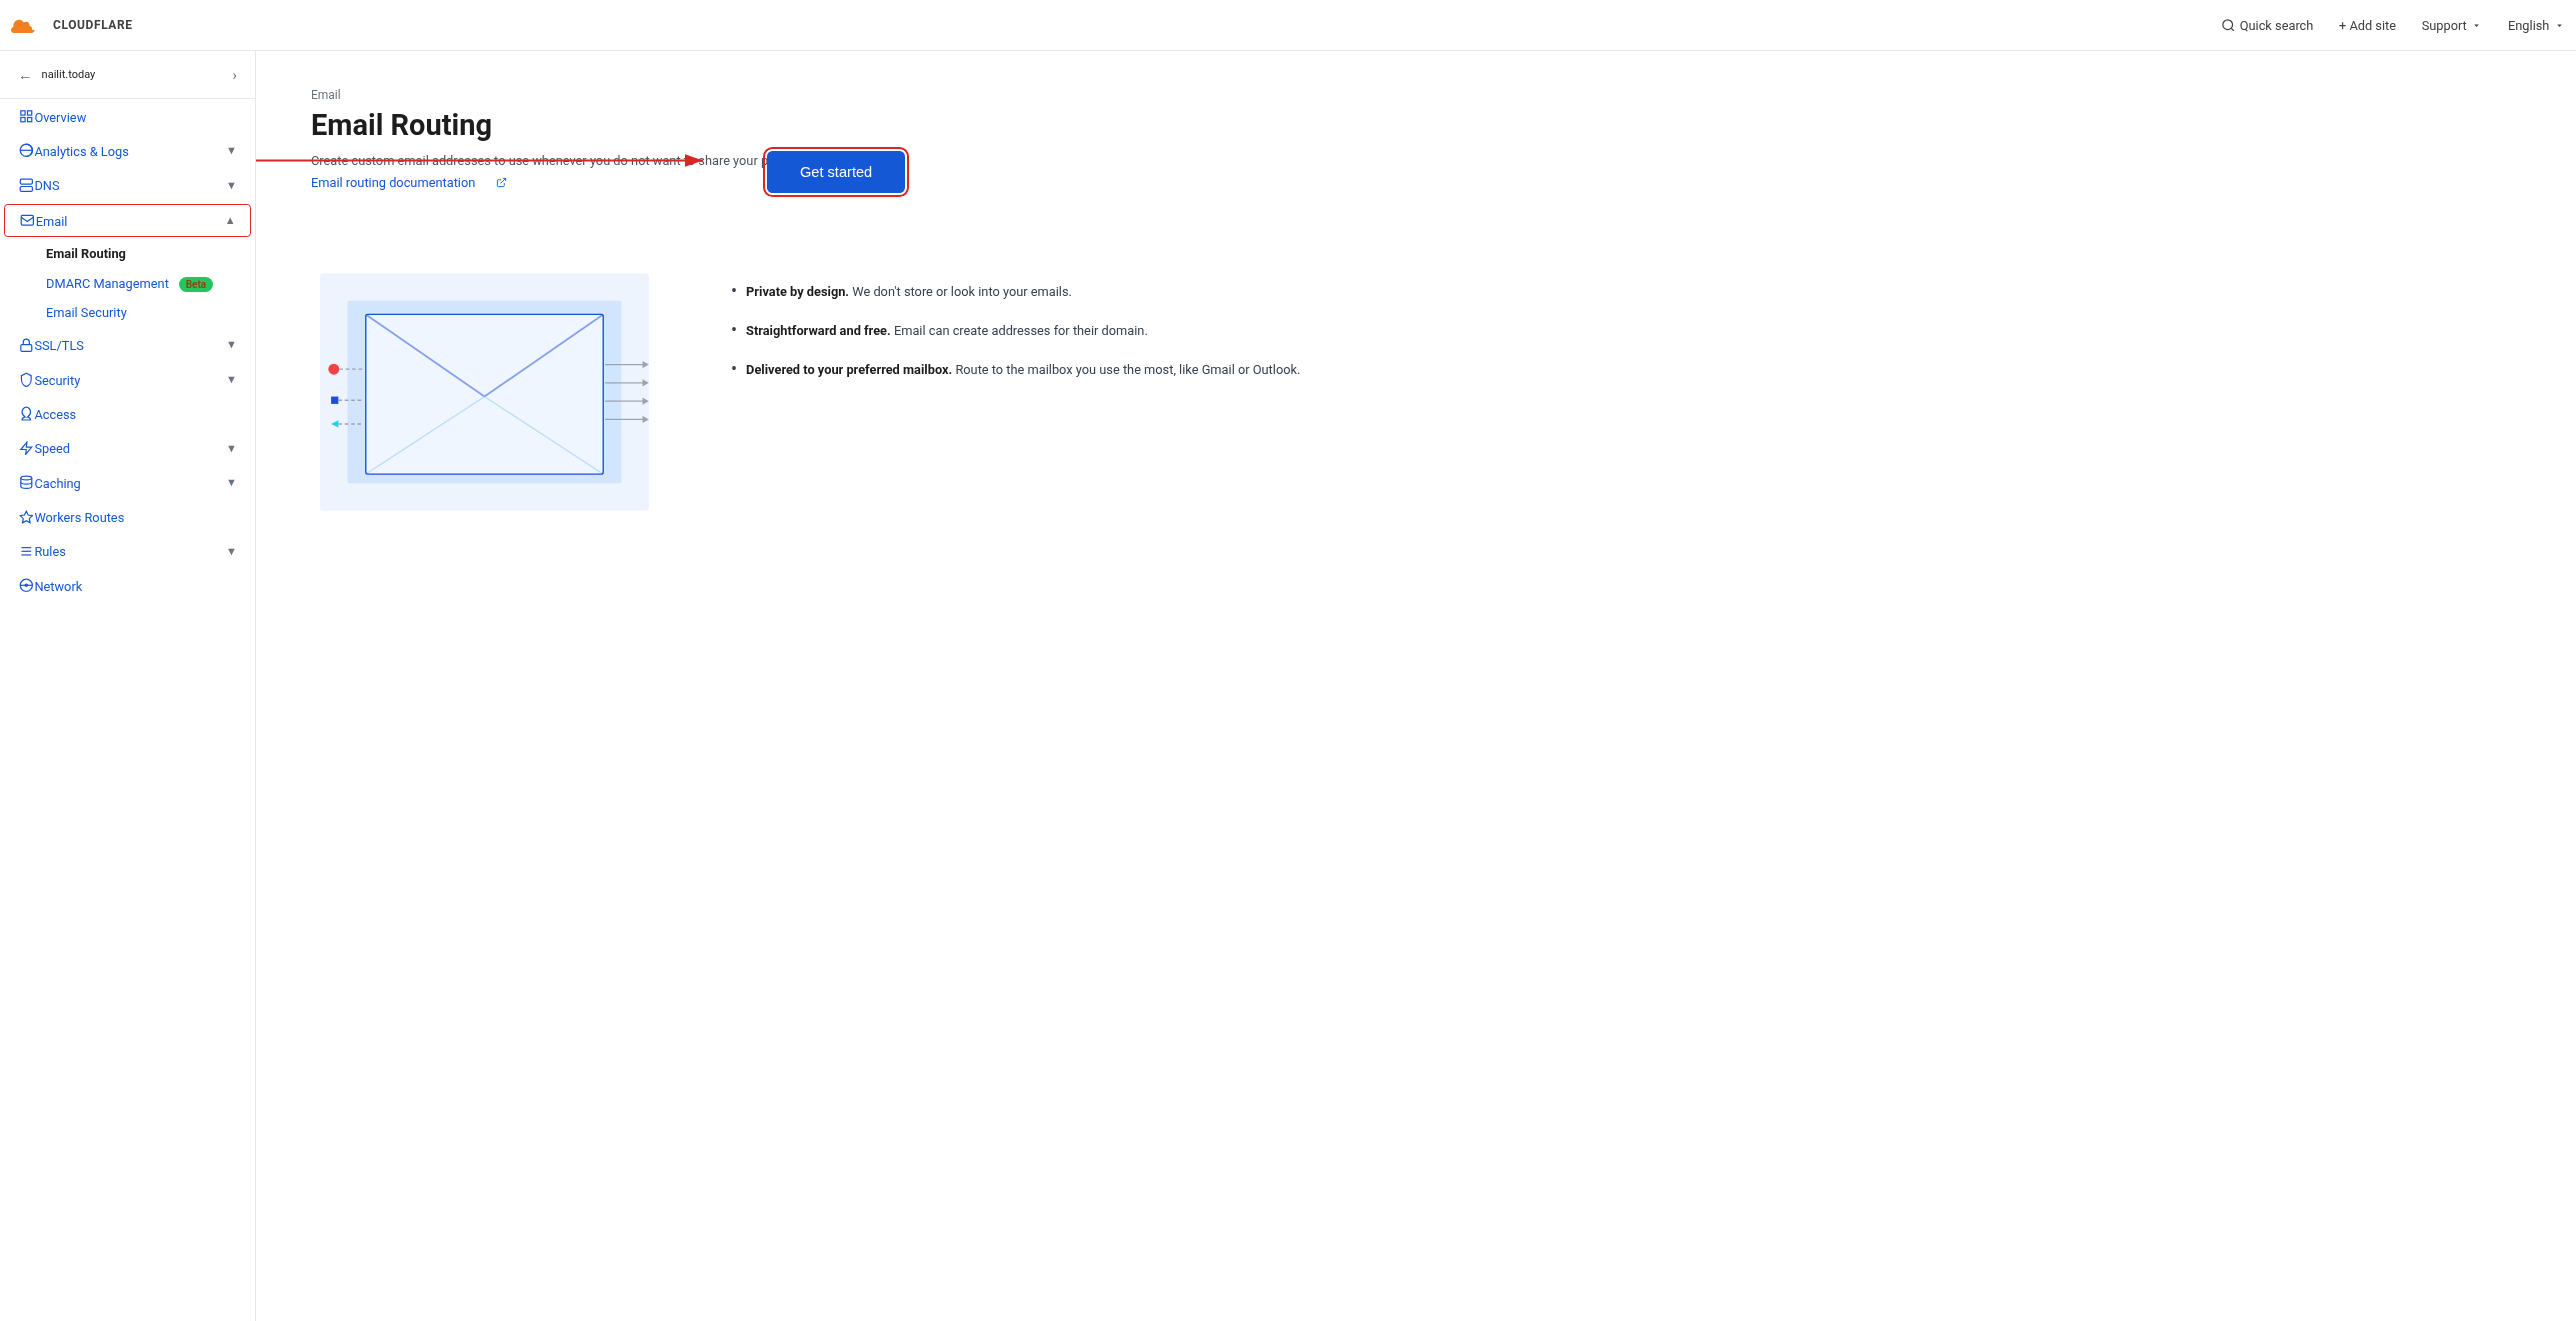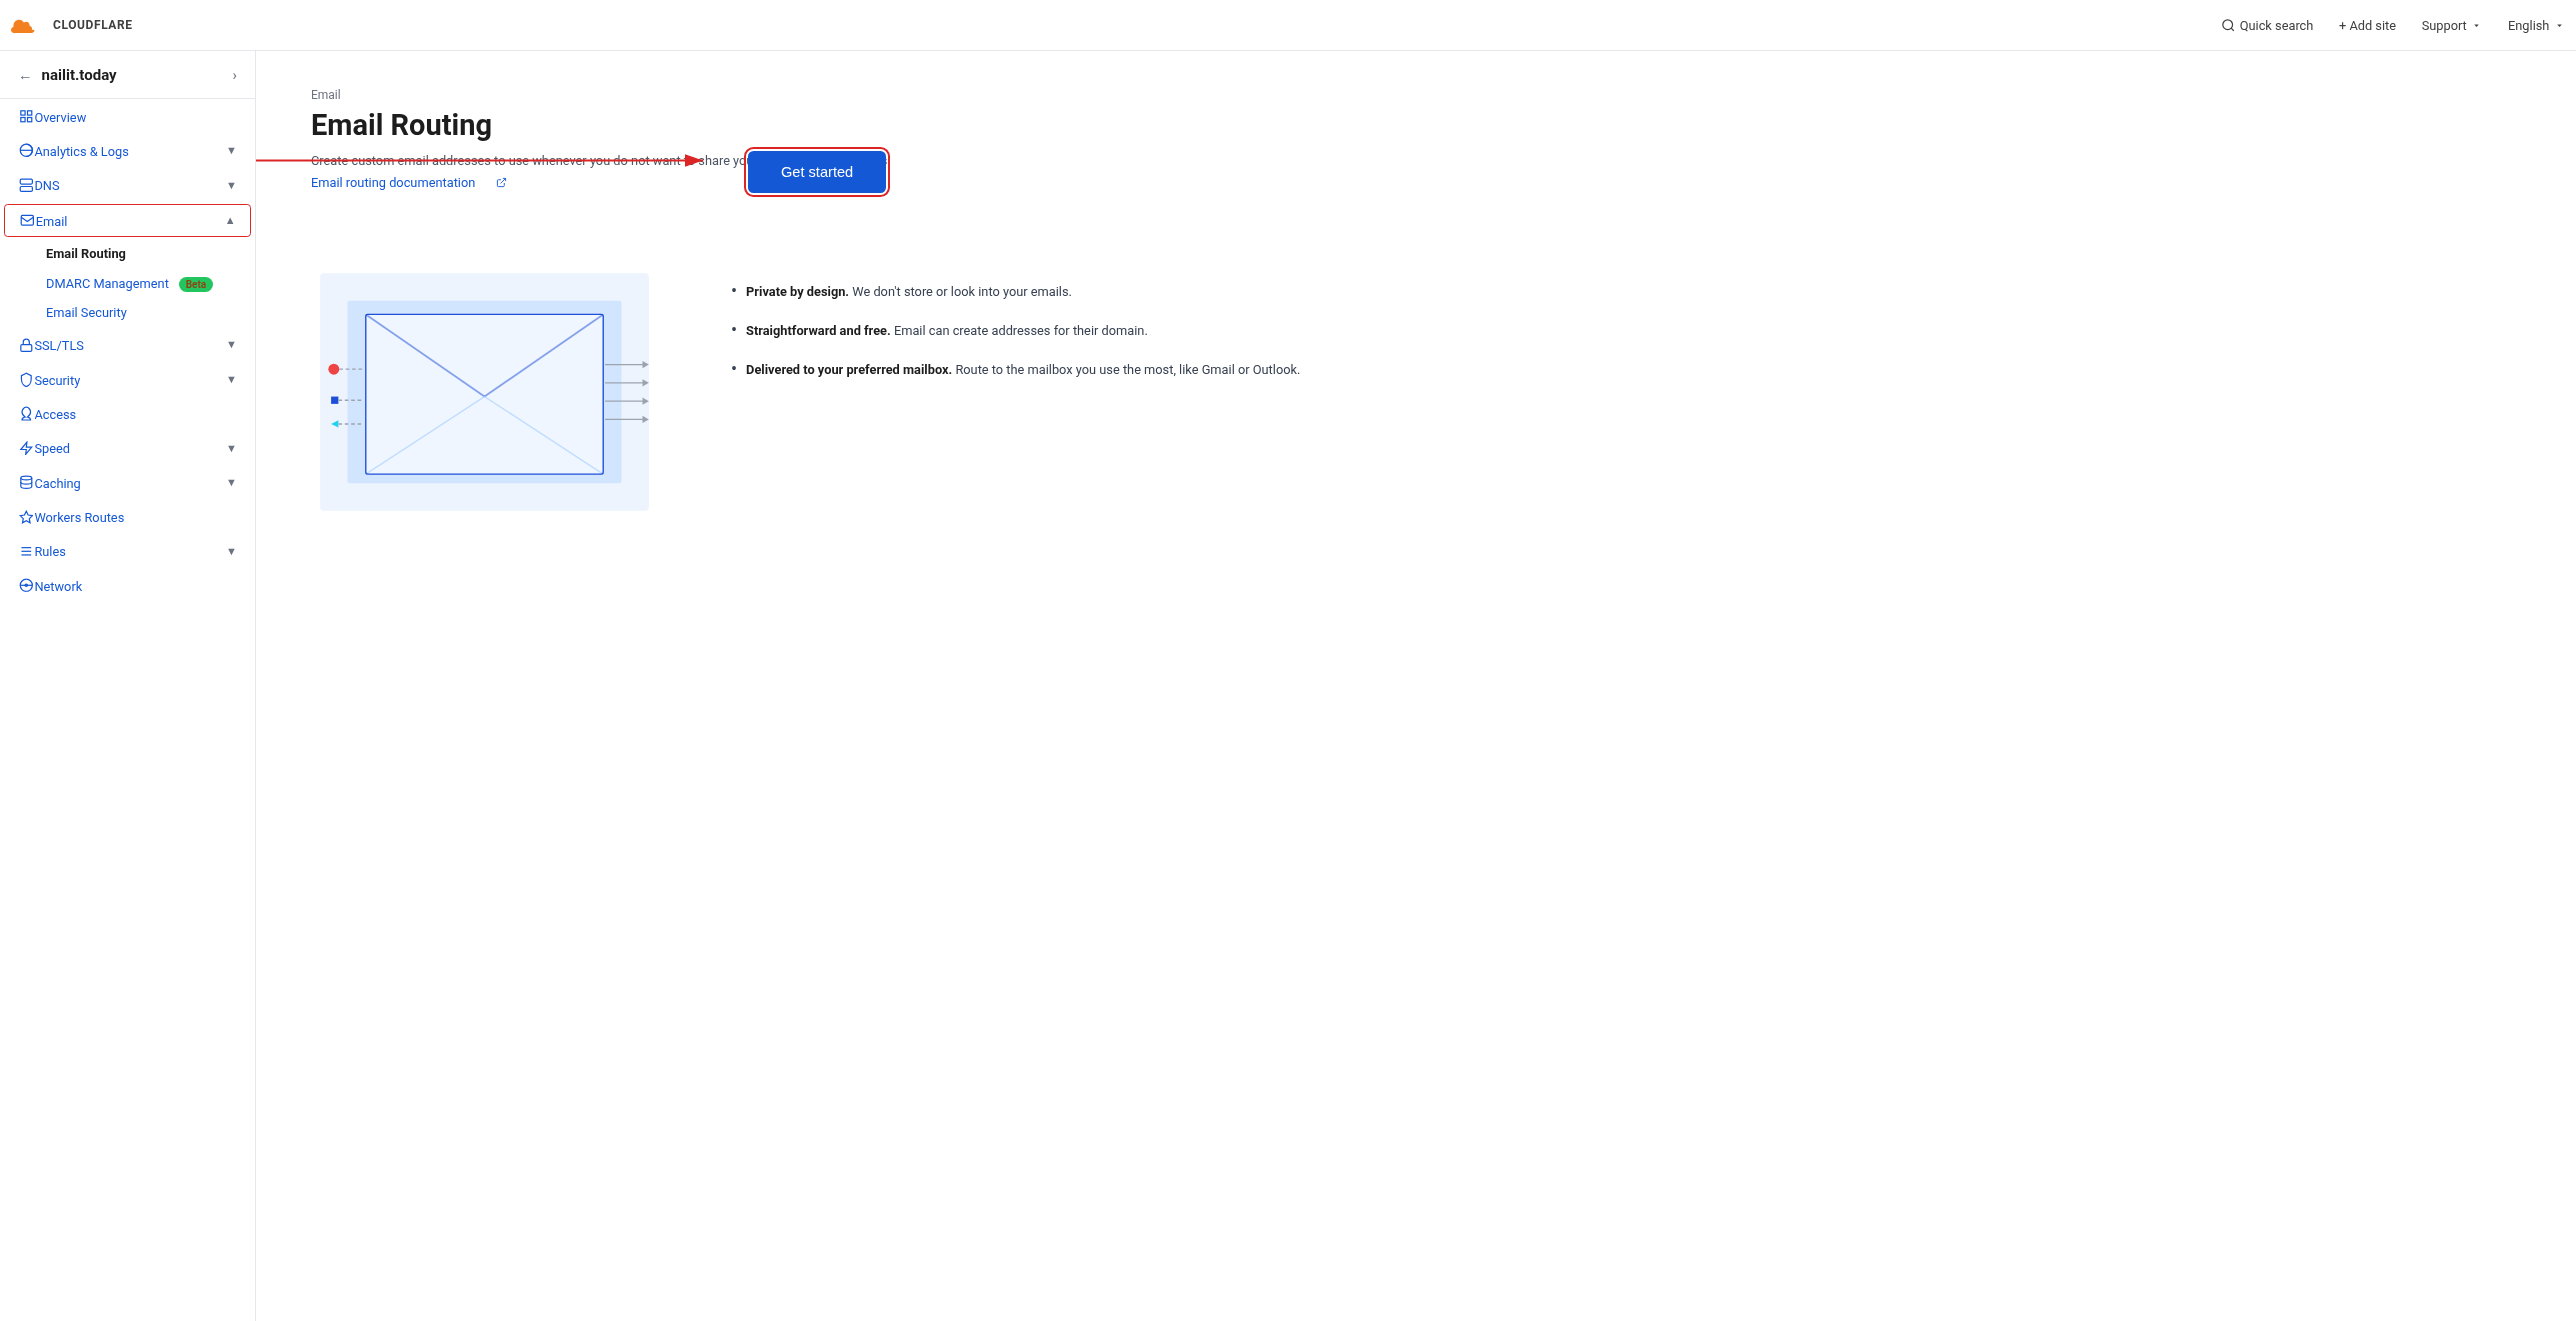--- a/index.html
+++ b/index.html
@@ -62,22 +62,22 @@
       padding: 14.6px 18px;
       border-bottom: 0.9px solid #e5e7eb;
       cursor: pointer;
     }
     .sidebar-domain-left {
       display: flex;
       align-items: center;
       gap: 9px;
     }
     .sidebar-domain-name {
-      font-size: 15px;
-      font-weight: 700;
+      font-size: 11px;
+      font-weight: 400;
       color: #1d1d1d;
     }
     .sidebar-back-arrow {
       color: #6b7280;
       font-size: 14.6px;
     }
     .sidebar-forward-arrow {
       color: #6b7280;
       font-size: 14.6px;
     }
@@ -182,21 +182,21 @@
       background: #1558d6;
       color: #fff;
       border: none;
       padding: 12.8px 33px;
       font-size: 14.6px;
       font-weight: 500;
       border-radius: 5.5px;
       cursor: pointer;
       position: absolute;
       top: 100px;
-      left: 492px;
+      left: 511px;
       outline: 2.7px solid #dc2626;
       outline-offset: 2.7px;
     }
 
     
     .features-section {
       display: flex;
       align-items: flex-start;
       gap: 73px;
       margin-top: 73px;

